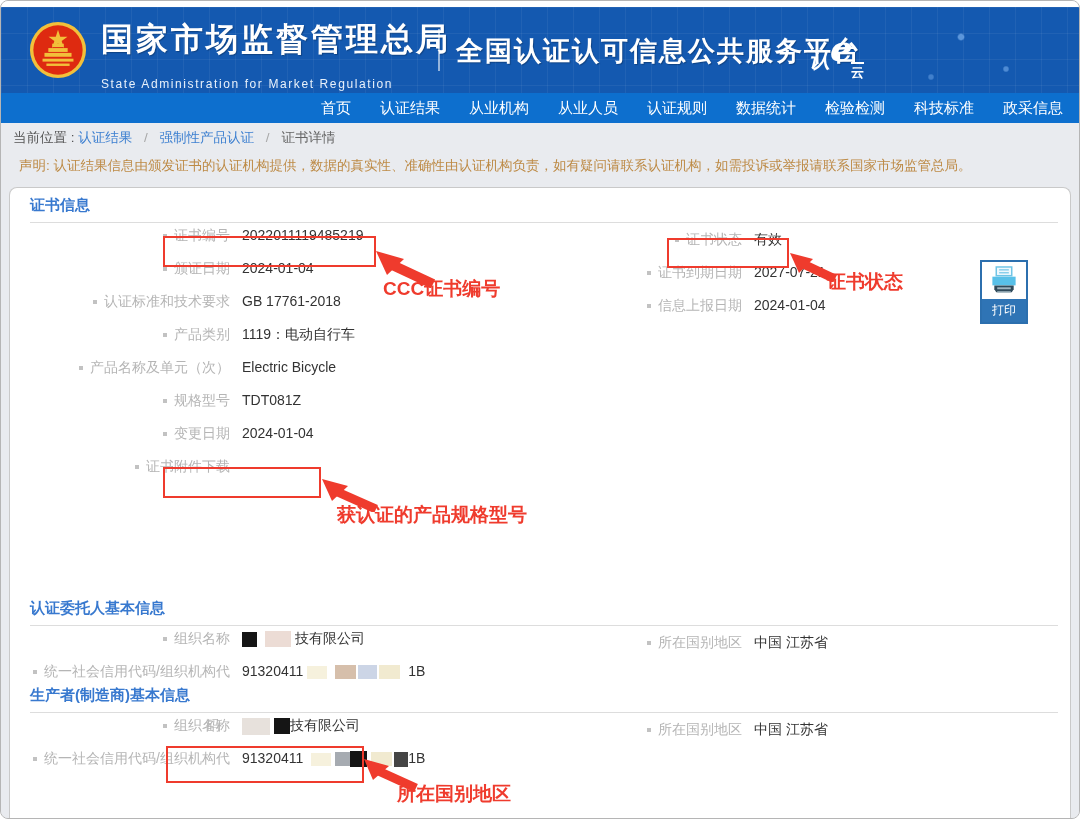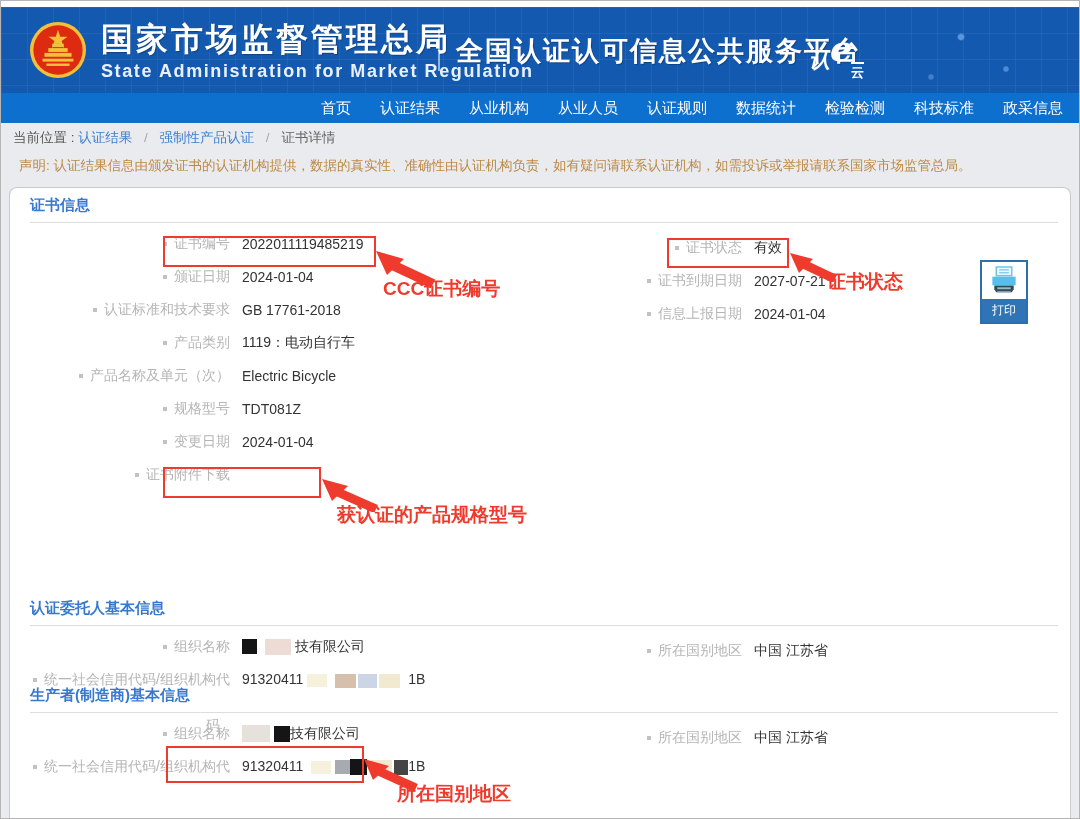--- a/index.html
+++ b/index.html
@@ -1,31 +1,31 @@
 <!DOCTYPE html>
 <html><head>
 <meta charset="utf-8">
 <style>
   html,body{margin:0;padding:0;background:#fff;font-family:"Liberation Sans",sans-serif;}
-  .page{position:relative;width:1078px;height:817px;border:1px solid #b5b5b5;border-radius:0;overflow:hidden;background:#e5e5e5;}
+  .page{position:relative;width:1078px;height:817px;border:1px solid #b5b5b5;border-radius:8px;overflow:hidden;background:#e5e5e5;}
   
   .topstrip{height:6px;background:#fff;}
   .header{position:relative;height:86px;background-color:#1459b0;
     background-image:
       radial-gradient(circle at 960px 30px, rgba(150,200,255,.55) 2.5px, transparent 4px),
       radial-gradient(circle at 1005px 62px, rgba(150,200,255,.45) 2px, transparent 3.5px),
       radial-gradient(circle at 930px 70px, rgba(150,200,255,.35) 2px, transparent 3.5px),
       linear-gradient(rgba(255,255,255,.055) 1px, transparent 1px),
       linear-gradient(90deg, rgba(255,255,255,.055) 1px, transparent 1px);
     background-size:auto,auto,auto,26px 26px,26px 26px;
     display:flex;align-items:center;color:#fff;}
   .emblem{position:absolute;left:28px;top:14px;width:58px;height:58px;}
   .agency{position:absolute;left:100px;top:14px;}
   .agency-cn{font-size:32px;font-weight:bold;letter-spacing:3px;line-height:36px;text-shadow:1px 1px 1px rgba(0,0,0,.25);}
-  .agency-en{font-size:18px;letter-spacing:1.6px;font-weight:bold;margin-top:4px;color:#e8f1fb;}
+  .agency-en{font-size:12px;letter-spacing:1.6px;font-weight:normal;margin-top:20px;color:#e8f1fb;}
   .hdr-divider{position:absolute;left:437px;top:22px;width:2px;height:42px;background:rgba(255,255,255,.55);}
   .platform{position:absolute;left:455px;top:26px;font-size:27px;font-weight:bold;letter-spacing:2px;text-shadow:1px 1px 1px rgba(0,0,0,.25);}
   .relogo{position:absolute;left:808px;top:26px;color:#fff;white-space:nowrap;}
   .relogo .p1{font-size:21px;font-style:italic;font-weight:bold;}
   .relogo .p2{font-size:36px;font-weight:bold;font-style:italic;font-family:"DejaVu Serif",serif;position:relative;top:-6px;}
   .relogo .p3{font-size:13px;font-weight:bold;border-top:2px solid #fff;padding-top:1px;position:relative;top:10px;left:-2px;}
   
   .nav{height:30px;background:#0d6fce;display:flex;align-items:center;justify-content:space-between;padding:0 16px 0 320px;}
   .nav-item{color:#fff;font-size:15px;cursor:pointer;white-space:nowrap;}
   
@@ -34,21 +34,21 @@
   .breadcrumb a{color:#3c7fd0;text-decoration:none;cursor:pointer;}
   .crumb-sep{color:#a8a8a8;margin:0 8px;}
   .crumb-cur{color:#666;}
   .notice{height:32px;line-height:26px;padding-left:18px;font-size:13.5px;color:#bd8a45;}
   
   .panel{position:absolute;left:8px;right:8px;top:64px;bottom:0;background:#fff;border:1px solid #c9c9c9;border-bottom:none;border-radius:8px 8px 0 0;}
   .sec{position:absolute;left:20px;right:12px;}
   .sec-head{font-size:15px;font-weight:bold;color:#3879cf;line-height:22px;}
   .sec-hr{border:none;border-top:1px solid #ddd;margin:6px 0 4px 0;}
   .rows{margin-top:4px;width:620px;}
-  .row{height:33px;display:flex;align-items:center;}
+  .row{height:33px;display:flex;align-items:flex-start;}
   .lbl{width:200px;text-align:right;color:#b5b5b5;font-size:14px;white-space:nowrap;}
   .bullet{display:inline-block;width:4px;height:4px;background:#c2c2c2;margin-right:7px;vertical-align:2px;}
   .val{margin-left:12px;color:#333;font-size:14px;white-space:nowrap;}
   .rcol{position:absolute;left:520px;top:37px;width:420px;}
   .rcol .lbl{width:192px;}
   
   .blk{display:inline-block;vertical-align:middle;}
   .blk-black{width:15px;height:15px;background:#151515;}
   .blk-pink{width:26px;height:16px;background:#ecdcd5;}
   .blk-py{width:20px;height:13px;background:#f6f1dd;}

